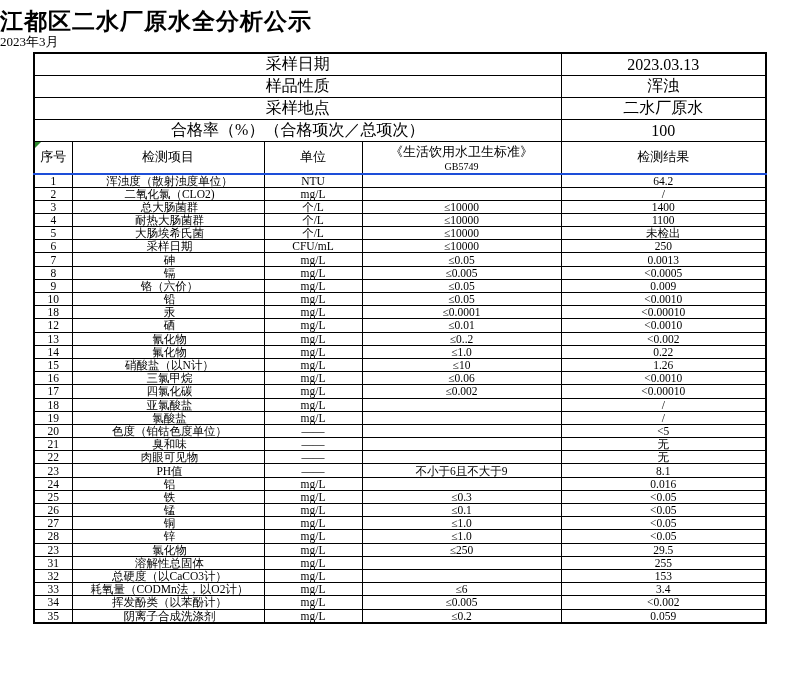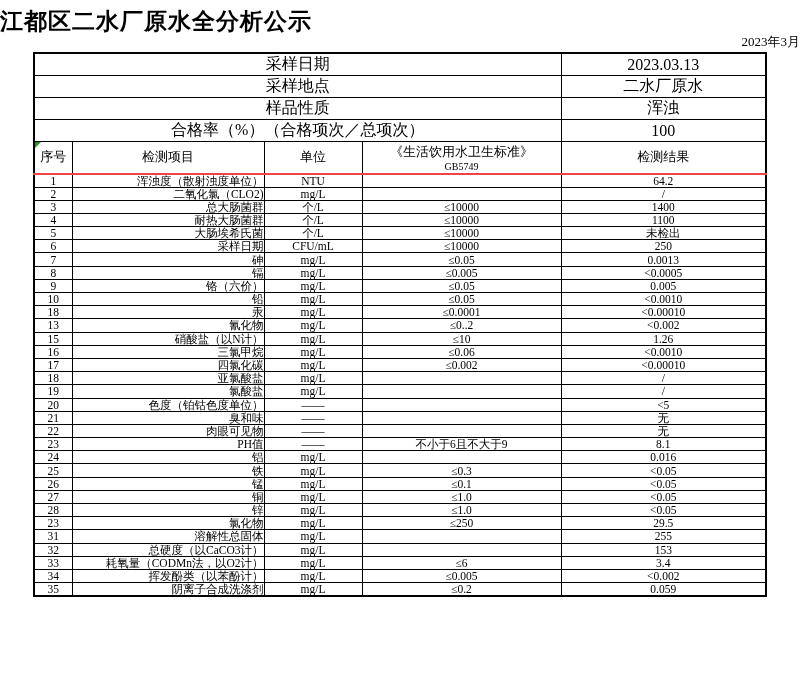--- a/index.html
+++ b/index.html
@@ -6,37 +6,37 @@
   html, body { width: 800px; height: 674px; background: #ffffff; overflow: hidden; }
   body { position: relative; font-family: "Liberation Serif", "DejaVu Serif", serif; color: #000; }
 
   .title {
     position: absolute; top: 6px; left: 0; width: 100%;
     font-family: "Liberation Sans", "DejaVu Sans", sans-serif;
     font-weight: bold; font-size: 23px; letter-spacing: 1px;
   }
   .subtitle {
     position: absolute; top: 33px; left: 0; width: 100%;
-    text-align: right; font-size: 13px;
+    text-align: left; font-size: 13px;
   }
 
   table.main-table {
     position: absolute; left: 33px; top: 52px; width: 732px;
     border-collapse: collapse; table-layout: fixed;
     border: 2px solid #000;
   }
   td {
     border: 1px solid #000; text-align: center;
     overflow: hidden; white-space: nowrap; padding: 0;
   }
   tr.info-row td { height: 22px; font-size: 16px; }
-  tr.head-row td { height: 32px; font-size: 13px; border-bottom: 2px solid #ef4444; margin-top: 24px; }
+  tr.head-row td { height: 32px; font-size: 13px; border-bottom: 2px solid #1d4ed8; margin-top: 24px; }
   tr.head-row td .std-l2 { font-size: 10px; }
   tr.data-row td { height: 13.2px; font-size: 11.5px; line-height: 12px; }
-  td.item-cell { text-align: right; padding-left: 3px; }
+  td.item-cell { text-align: center; padding-left: 3px; }
   td.seq-head { position: relative; }
 
   .green-tri {
     position: absolute; top: 0; left: 0; width: 0; height: 0;
     border-top: 6px solid #2e8b2e; border-right: 6px solid transparent;
   }
 </style>
 </head>
 <body>
 
@@ -50,26 +50,26 @@
       <col style="width:98px">
       <col style="width:199px">
       <col style="width:205px">
   </colgroup>
   <tbody id="table-body">
       <tr class="info-row">
         <td colspan="4">采样日期</td>
         <td>2023.03.13</td>
       </tr>
       <tr class="info-row">
+        <td colspan="4">样品性质</td>
+        <td>浑浊</td>
+      </tr>
+      <tr class="info-row">
         <td colspan="4">采样地点</td>
         <td>二水厂原水</td>
-      </tr>
-      <tr class="info-row">
-        <td colspan="4">样品性质</td>
-        <td>浑浊</td>
       </tr>
       <tr class="info-row">
         <td colspan="4">合格率（%）（合格项次／总项次）</td>
         <td>100</td>
       </tr>
       <tr class="head-row">
         <td class="seq-head">序号<span class="green-tri"></span></td>
         <td>检测项目</td>
         <td>单位</td>
         <td>
@@ -132,42 +132,56 @@
         <td class="item-cell">镉</td>
         <td>mg/L</td>
         <td>≤0.005</td>
         <td>&lt;0.0005</td>
       </tr>
       <tr class="data-row">
         <td>9</td>
         <td class="item-cell">铬（六价）</td>
         <td>mg/L</td>
         <td>≤0.05</td>
-        <td>0.005</td>
+        <td>0.009</td>
       </tr>
       <tr class="data-row">
         <td>10</td>
         <td class="item-cell">铅</td>
         <td>mg/L</td>
         <td>≤0.05</td>
         <td>&lt;0.0010</td>
       </tr>
       <tr class="data-row">
         <td>18</td>
         <td class="item-cell">汞</td>
         <td>mg/L</td>
         <td>≤0.0001</td>
         <td>&lt;0.00010</td>
       </tr>
       <tr class="data-row">
+        <td>12</td>
+        <td class="item-cell">硒</td>
+        <td>mg/L</td>
+        <td>≤0.01</td>
+        <td>&lt;0.0010</td>
+      </tr>
+      <tr class="data-row">
         <td>13</td>
         <td class="item-cell">氰化物</td>
         <td>mg/L</td>
         <td>≤0..2</td>
         <td>&lt;0.002</td>
+      </tr>
+      <tr class="data-row">
+        <td>14</td>
+        <td class="item-cell">氟化物</td>
+        <td>mg/L</td>
+        <td>≤1.0</td>
+        <td>0.22</td>
       </tr>
       <tr class="data-row">
         <td>15</td>
         <td class="item-cell">硝酸盐（以N计）</td>
         <td>mg/L</td>
         <td>≤10</td>
         <td>1.26</td>
       </tr>
       <tr class="data-row">
         <td>16</td>

